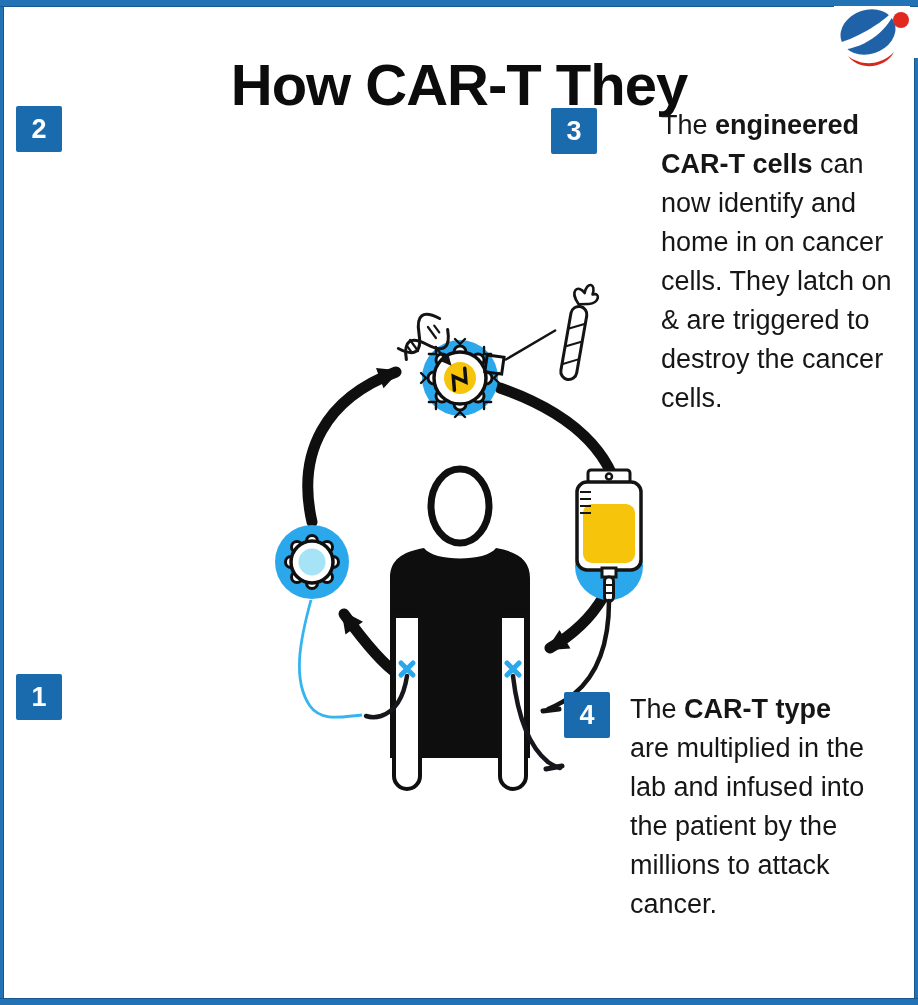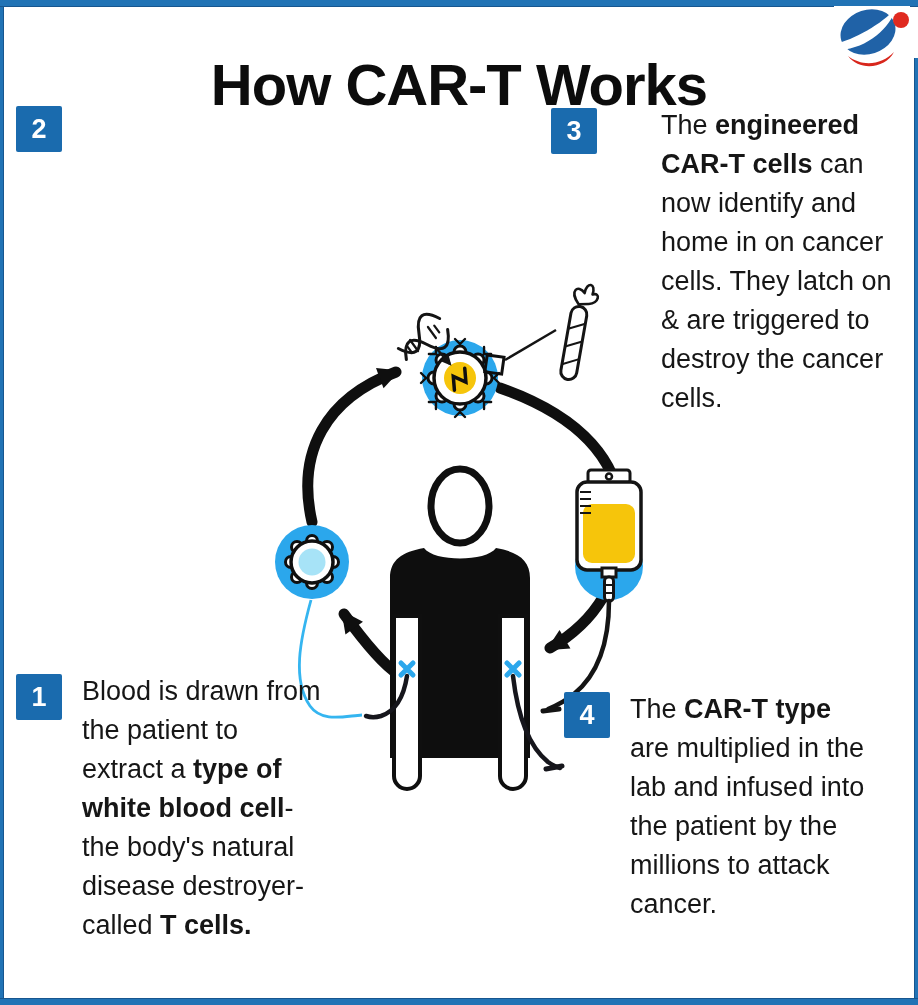--- a/index.html
+++ b/index.html
@@ -136,41 +136,40 @@
       <path d="M 609 601 C 609 645 596 676 574 694 C 563 703 553 707 548 709" stroke="#141414" stroke-width="4.5" fill="none" stroke-linecap="round"></path>
       <path d="M 543 711 L 559 709" stroke="#141414" stroke-width="5" stroke-linecap="round"></path>
     </g>
   </svg>
 
   <div class="bar-top"></div>
   <div class="bar-bottom"></div>
   <div class="border-left"></div>
   <div class="border-right"></div>
 
-  <h1 class="title">How CAR-T Works</h1>
+  <h1 class="title">How CAR-T They</h1>
 
   <svg class="logo" viewBox="0 0 76 64" aria-hidden="true">
     <ellipse cx="34" cy="26" rx="28" ry="22" fill="#2062A7" transform="rotate(-18 34 26)"></ellipse>
     <path d="M0 38 C 20 34 48 18 62 2 C 56 22 34 42 6 44 Z" fill="#ffffff"></path>
     <path d="M14 50 C 28 61 48 59 60 46 C 52 62 26 66 14 50 Z" fill="#D8261C"></path>
     <circle cx="67" cy="14" r="8" fill="#E02A20"></circle>
   </svg>
 
   <div class="step" id="step2">
     <div class="badge">2</div>
   </div>
 
   <div class="step" id="step3">
     <div class="badge">3</div>
     <p class="stext"><span>The </span><span class="b">engineered CAR-T cells</span><span> can now identify and home in on cancer cells. They latch on &amp; are triggered to destroy the cancer cells.</span></p>
   </div>
 
   <div class="step" id="step1">
     <div class="badge">1</div>
-    <p class="stext"><span>Blood is drawn from the patient to extract a </span><span class="b">type of white blood cell</span><span>-the body's natural disease destroyer-called </span><span class="b">T cells.</span></p>
   </div>
 
   <div class="step" id="step4">
     <div class="badge">4</div>
     <p class="stext"><span>The </span><span class="b">CAR-T type</span><span> are multiplied in the lab and infused into the patient by the millions to attack cancer.</span></p>
   </div>
 
 </div>
 
 </body></html>

